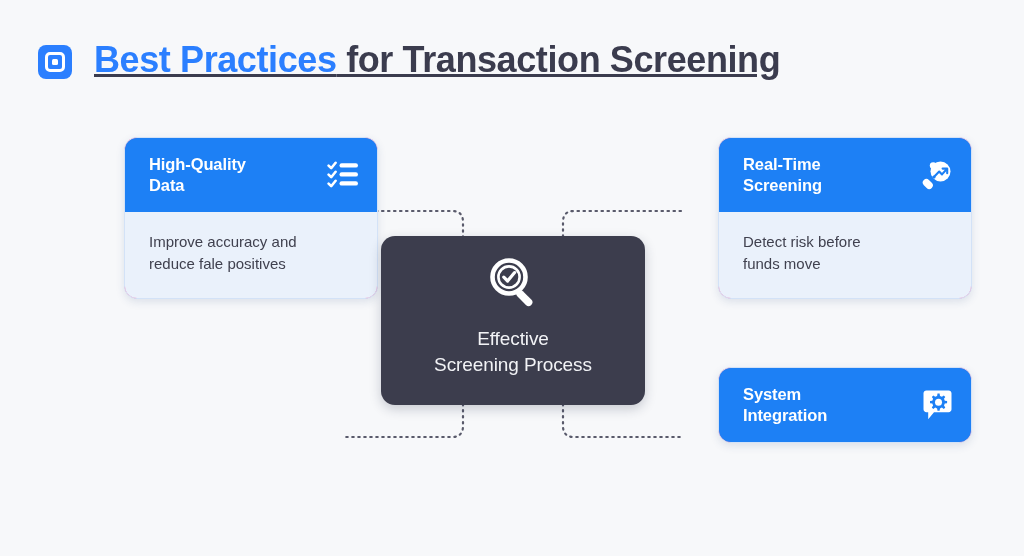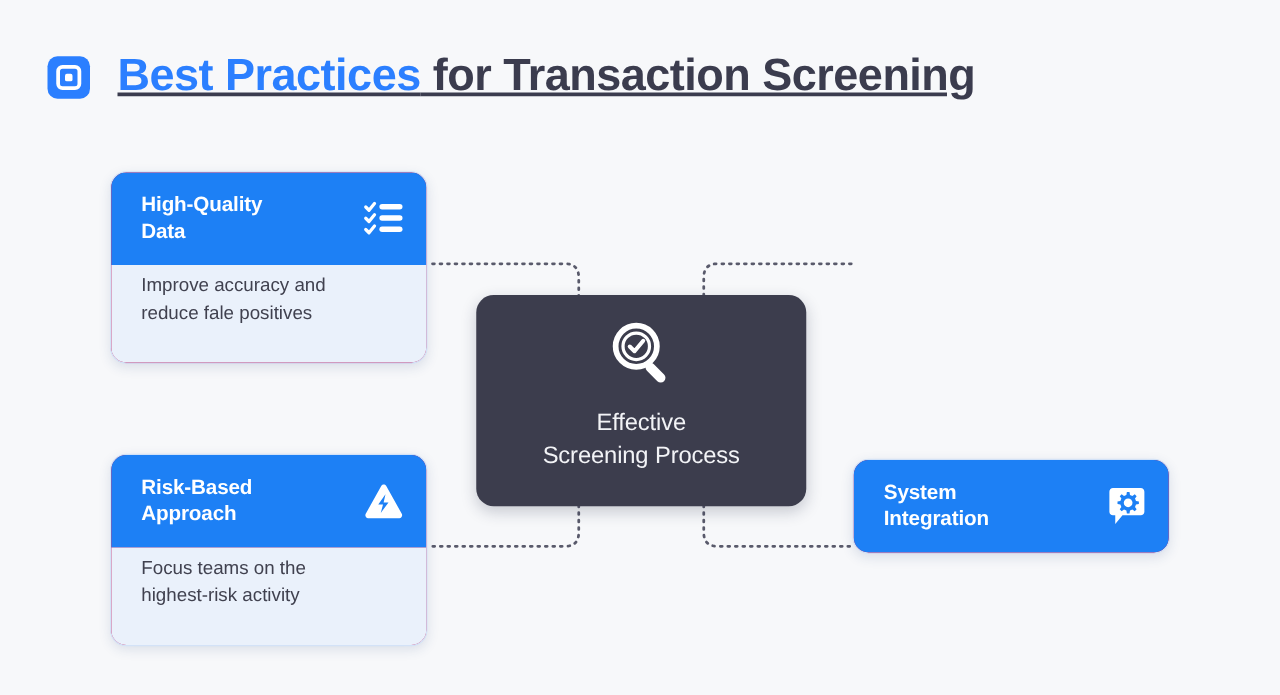--- a/index.html
+++ b/index.html
@@ -75,24 +75,25 @@
     line-height: 1.12;
     text-decoration: underline;
   }
   .page-title .accent { color: #2b7fff; }
 
   
   .card {
     position: absolute;
     width: 254px;
     border-radius: 13px;
-    background: #be185d;
+    background: #ec4899;
     box-shadow: 0 3px 9px rgba(40, 70, 120, 0.13);
     overflow: hidden;
     border: 1px solid #d3e2f7;
+    margin-left: 36px;
   }
 
   .card-head {
     background: #1d80f5;
     padding: 16px 17px 16px 24px;
     display: flex;
     align-items: center;
     justify-content: space-between;
     gap: 10px;
     min-height: 72px;
@@ -111,21 +112,21 @@
     flex: 0 0 auto;
     width: 34px;
     height: 34px;
     display: flex;
     align-items: center;
     justify-content: center;
   }
   .card-icon svg { display: block; }
 
   .card-body {
-    padding: 6px 24px 22px 24px;
+    padding: 19px 24px 22px 24px;
     color: #40414f;
     font-size: 15px;
     line-height: 1.48;
     white-space: pre-line;
     background: #eaf1fb;
     min-height: 78px;
   }
 
   #card-top-left    { left: 88px;  top: 137px; }
   #card-bottom-left { left: 88px;  top: 363px; }
@@ -211,35 +212,41 @@
             <rect x="12.5" y="11.2" width="18.5" height="4.4" rx="2.2"></rect>
             <rect x="12.5" y="20.2" width="18.5" height="4.4" rx="2.2"></rect>
           </g>
         </svg>
       </div>
     </div>
     <div class="card-body">Improve accuracy and
 reduce fale positives</div>
   </div>
 
-
-  <div class="card" id="card-bottom-left">
+  <div class="card" id="card-top-right">
     <div class="card-head">
-      <div class="card-title">Risk-Based
-Approach</div>
+      <div class="card-title">Real-Time
+Screening</div>
       <div class="card-icon">
-        <svg width="32" height="30" viewBox="0 0 32 30">
-          <path d="M14.1 2.6 C15.0 1.2 17.0 1.2 17.9 2.6 L30.4 25.0 C31.3 26.6 30.2 28.5 28.5 28.5 L3.5 28.5 C1.8 28.5 0.7 26.6 1.6 25.0 Z" fill="#ffffff"></path>
-          <path d="M17.4 9.4 L11.6 17.6 L15.4 17.6 L13.6 24.4 L19.8 15.9 L15.9 15.9 Z" fill="#1d80f5"></path>
+        <svg width="32" height="32" viewBox="0 0 32 32">
+          <circle cx="19.5" cy="12.5" r="10" fill="#ffffff"></circle>
+          <rect x="3.2" y="19.4" width="7.2" height="11.2" rx="3.6" fill="#ffffff" transform="rotate(-45 6.8 25)"></rect>
+          <g fill="none" stroke="#1d80f5" stroke-width="2.1" stroke-linecap="round" stroke-linejoin="round">
+            <polyline points="13.6,17.2 18.2,12.6 21.0,15.4 25.6,10.2"></polyline>
+            <polyline points="21.6,9.6 26.2,9.6 26.2,14.2"></polyline>
+          </g>
+          <circle cx="12.2" cy="6.6" r="3.4" fill="#ffffff"></circle>
+          <circle cx="12.9" cy="18.1" r="1.7" fill="#1d80f5"></circle>
         </svg>
       </div>
     </div>
-    <div class="card-body">Focus teams on the
-highest-risk activity</div>
-  </div>
+    <div class="card-body">Detect risk before
+funds move</div>
+  </div>
+
 
   <div class="card" id="card-bottom-right">
     <div class="card-head">
       <div class="card-title">System
 Integration</div>
       <div class="card-icon">
         <svg width="31" height="32" viewBox="0 0 31 32">
           <path d="M4.4 1.4 L26.6 1.4 C28.2 1.4 29.5 2.7 29.5 4.3 L29.5 20.3 C29.5 21.9 28.2 23.2 26.6 23.2 L12.0 23.2 L6.2 30.2 L6.2 23.2 L4.4 23.2 C2.8 23.2 1.5 21.9 1.5 20.3 L1.5 4.3 C1.5 2.7 2.8 1.4 4.4 1.4 Z" fill="#ffffff"></path>
           <g fill="#1d80f5">
             <path d="M15.5 4.6 L17.6 4.6 L18.0 6.9 L19.9 7.7 L21.8 6.4 L23.3 7.9 L22.0 9.8 L22.8 11.7 L25.1 12.1 L25.1 14.2 L22.8 14.6 L22.0 16.5 L23.3 18.4 L21.8 19.9 L19.9 18.6 L18.0 19.4 L17.6 21.7 L15.5 21.7 L15.1 19.4 L13.2 18.6 L11.3 19.9 L9.8 18.4 L11.1 16.5 L10.3 14.6 L8.0 14.2 L8.0 12.1 L10.3 11.7 L11.1 9.8 L9.8 7.9 L11.3 6.4 L13.2 7.7 L15.1 6.9 Z"></path>

